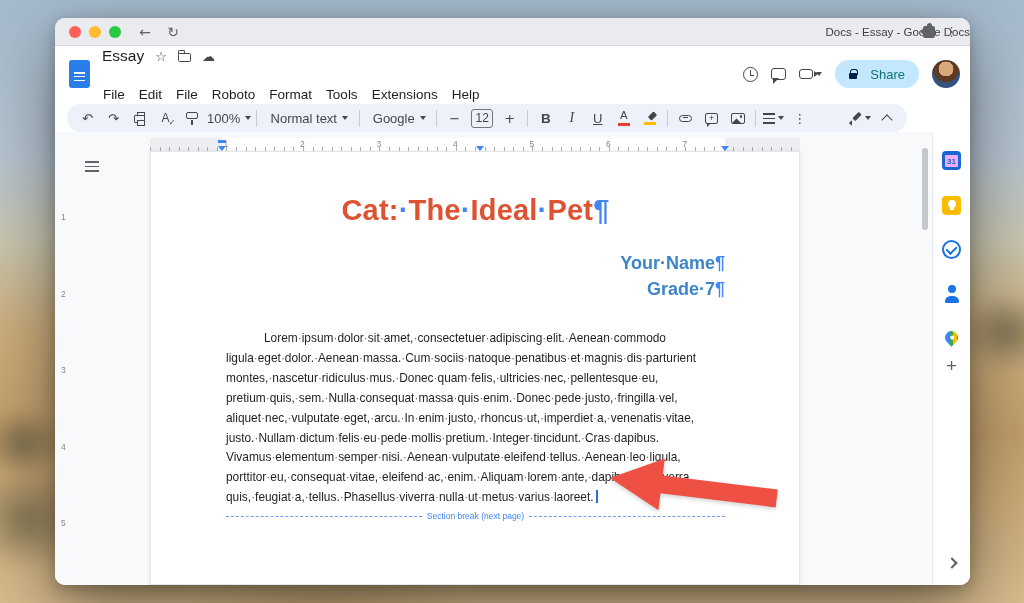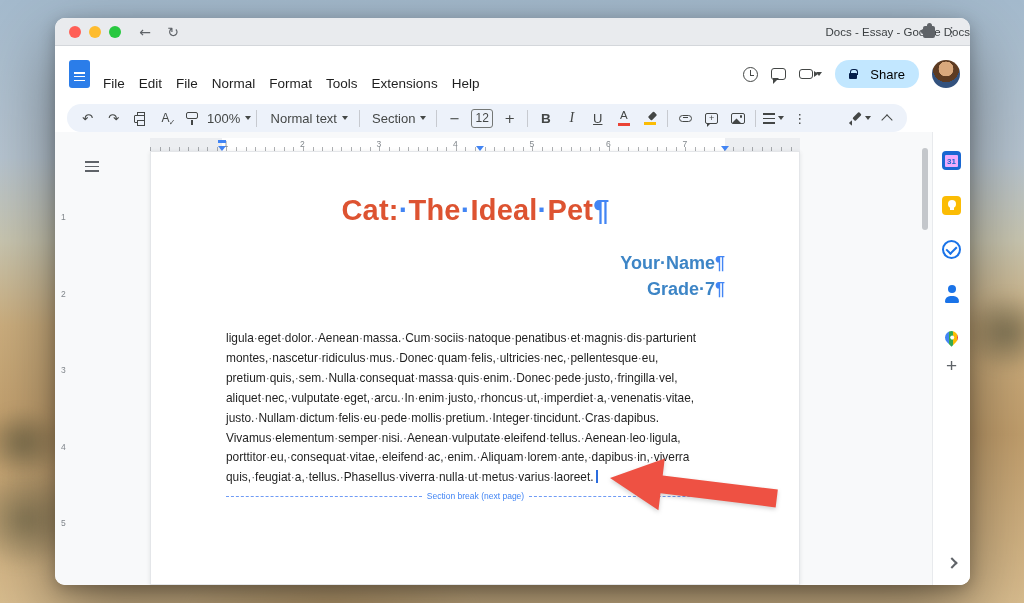--- a/index.html
+++ b/index.html
@@ -44,21 +44,21 @@
   .menurow{display:flex;margin-top:19px;margin-left:-6px}
   .menuitem{font-size:13.5px;color:#1f1f1f;padding:1px 7px;border-radius:4px}
   .hright{position:absolute;right:10px;top:0;height:56px;display:flex;align-items:center;gap:13px}
   .i-history{width:15px;height:15px;border:1.6px solid #444746;border-radius:50%;position:relative}
   .i-history::after{content:"";position:absolute;left:5.5px;top:2.5px;width:3.5px;height:5px;border-left:1.6px solid #444746;border-bottom:1.6px solid #444746}
   .i-comment{width:15px;height:12px;border:1.6px solid #444746;border-radius:3px;position:relative}
   .i-comment::after{content:"";position:absolute;left:1px;bottom:-5px;border:3px solid transparent;border-top-color:#444746;border-left-color:#444746}
   .i-cam{width:14px;height:10px;border:1.6px solid #444746;border-radius:3px;position:relative;margin-right:3px}
   .i-cam::after{content:"";position:absolute;right:-6px;top:0.5px;border-left:4.5px solid #444746;border-top:3.5px solid transparent;border-bottom:3.5px solid transparent}
   .caret{width:0;height:0;border-left:3.5px solid transparent;border-right:3.5px solid transparent;border-top:4px solid #444746}
-  .share{height:28px;background:var(--share_bg,#c2e7ff);border:none;border-radius:14px;display:flex;align-items:center;gap:13px;padding:0 14px;color:#000000;font-size:13px;font-family:inherit}
+  .share{height:28px;background:var(--share_bg,#c2e7ff);border:none;border-radius:14px;display:flex;align-items:center;gap:13px;padding:0 14px;color:#0f766e;font-size:13px;font-family:inherit}
   .i-lock{width:8px;height:6px;background:#041e49;border-radius:1px;position:relative;margin-top:3px}
   .i-lock::before{content:"";position:absolute;left:1px;top:-4px;width:6px;height:5px;border:1.5px solid #041e49;border-bottom:none;border-radius:3px 3px 0 0}
   .avatar{width:28px;height:28px;border-radius:50%;
     background:radial-gradient(circle at 50% 32%, #d9a87c 0 31%, #5d3b22 32% 55%, #33527e 56%)}
 
   
   .toolbar{position:absolute;left:12px;top:86px;width:840px;height:28px;background:#edf2fa;border-radius:14px;
     display:flex;align-items:center;padding:0 8px;gap:1px}
   .tbtn{min-width:25px;height:24px;border-radius:4px;display:flex;align-items:center;justify-content:center;color:#444746;font-size:13px;gap:3px}
   .sep{width:1px;height:17px;background:#c7cad0;margin:0 4px}
@@ -170,25 +170,33 @@
     <div class="tabtitle">Docs - Essay - Google Docs</div>
     <div class="tab-right">
       <div class="i-puzzle"></div>
       <div class="dots glyph">⋮</div>
     </div>
   </div>
 
   <div class="dheader">
     <div class="docs-logo"></div>
     <div class="hcol">
+      <div class="trow">
+        <span class="dtitle">Essay</span>
+        <span class="hicon glyph">☆</span>
+        <span class="hicon">
+            <span class="i-folder"></span>
+          </span>
+        <span class="hicon glyph">☁</span>
+      </div>
       <div class="menurow">
         <span class="menuitem">File</span>
         <span class="menuitem">Edit</span>
         <span class="menuitem">File</span>
-        <span class="menuitem">Normal</span>
+        <span class="menuitem">Roboto</span>
         <span class="menuitem">Format</span>
         <span class="menuitem">Tools</span>
         <span class="menuitem">Extensions</span>
         <span class="menuitem">Help</span>
       </div>
     </div>
     <div class="hright">
       <div class="i-history"></div>
       <div class="i-comment"></div>
       <div style="display:flex;align-items:center">
@@ -219,21 +227,21 @@
       <span class="tlabel">100%</span>
         <span class="caret"></span>
     </div>
     <div class="sep"></div>
     <div class="tbtn" style="min-width:92px">
       <span class="tlabel">Normal text</span>
         <span class="caret"></span>
     </div>
     <div class="sep"></div>
     <div class="tbtn" style="min-width:66px">
-      <span class="tlabel">Section</span>
+      <span class="tlabel">Google</span>
         <span class="caret"></span>
     </div>
     <div class="sep"></div>
     <div class="tbtn glyph">−</div>
     <div class="sizebox">12</div>
     <div class="tbtn glyph">+</div>
     <div class="sep"></div>
     <div class="tbtn bold">B</div>
     <div class="tbtn ital">I</div>
     <div class="tbtn undl">U</div>
@@ -309,20 +317,21 @@
       <div class="doc-h1">
         <span>Cat:<span class="wmark">·</span>The<span class="wmark">·</span>Ideal<span class="wmark">·</span>Pet</span><span class="pmark">¶</span>
       </div>
       <div class="doc-sub sub1">
         <span>Your<span class="wmark">·</span>Name</span><span class="pmark">¶</span>
       </div>
       <div class="doc-sub">
         <span>Grade<span class="wmark">·</span>7</span><span class="pmark">¶</span>
       </div>
       <div class="doc-body">
+          <div class="bline first">Lorem<span class="wmark">·</span>ipsum<span class="wmark">·</span>dolor<span class="wmark">·</span>sit<span class="wmark">·</span>amet,<span class="wmark">·</span>consectetuer<span class="wmark">·</span>adipiscing<span class="wmark">·</span>elit.<span class="wmark">·</span>Aenean<span class="wmark">·</span>commodo</div>
           <div class="bline">ligula<span class="wmark">·</span>eget<span class="wmark">·</span>dolor.<span class="wmark">·</span>Aenean<span class="wmark">·</span>massa.<span class="wmark">·</span>Cum<span class="wmark">·</span>sociis<span class="wmark">·</span>natoque<span class="wmark">·</span>penatibus<span class="wmark">·</span>et<span class="wmark">·</span>magnis<span class="wmark">·</span>dis<span class="wmark">·</span>parturient</div>
           <div class="bline">montes,<span class="wmark">·</span>nascetur<span class="wmark">·</span>ridiculus<span class="wmark">·</span>mus.<span class="wmark">·</span>Donec<span class="wmark">·</span>quam<span class="wmark">·</span>felis,<span class="wmark">·</span>ultricies<span class="wmark">·</span>nec,<span class="wmark">·</span>pellentesque<span class="wmark">·</span>eu,</div>
           <div class="bline">pretium<span class="wmark">·</span>quis,<span class="wmark">·</span>sem.<span class="wmark">·</span>Nulla<span class="wmark">·</span>consequat<span class="wmark">·</span>massa<span class="wmark">·</span>quis<span class="wmark">·</span>enim.<span class="wmark">·</span>Donec<span class="wmark">·</span>pede<span class="wmark">·</span>justo,<span class="wmark">·</span>fringilla<span class="wmark">·</span>vel,</div>
           <div class="bline">aliquet<span class="wmark">·</span>nec,<span class="wmark">·</span>vulputate<span class="wmark">·</span>eget,<span class="wmark">·</span>arcu.<span class="wmark">·</span>In<span class="wmark">·</span>enim<span class="wmark">·</span>justo,<span class="wmark">·</span>rhoncus<span class="wmark">·</span>ut,<span class="wmark">·</span>imperdiet<span class="wmark">·</span>a,<span class="wmark">·</span>venenatis<span class="wmark">·</span>vitae,</div>
           <div class="bline">justo.<span class="wmark">·</span>Nullam<span class="wmark">·</span>dictum<span class="wmark">·</span>felis<span class="wmark">·</span>eu<span class="wmark">·</span>pede<span class="wmark">·</span>mollis<span class="wmark">·</span>pretium.<span class="wmark">·</span>Integer<span class="wmark">·</span>tincidunt.<span class="wmark">·</span>Cras<span class="wmark">·</span>dapibus.</div>
           <div class="bline">Vivamus<span class="wmark">·</span>elementum<span class="wmark">·</span>semper<span class="wmark">·</span>nisi.<span class="wmark">·</span>Aenean<span class="wmark">·</span>vulputate<span class="wmark">·</span>eleifend<span class="wmark">·</span>tellus.<span class="wmark">·</span>Aenean<span class="wmark">·</span>leo<span class="wmark">·</span>ligula,</div>
           <div class="bline">porttitor<span class="wmark">·</span>eu,<span class="wmark">·</span>consequat<span class="wmark">·</span>vitae,<span class="wmark">·</span>eleifend<span class="wmark">·</span>ac,<span class="wmark">·</span>enim.<span class="wmark">·</span>Aliquam<span class="wmark">·</span>lorem<span class="wmark">·</span>ante,<span class="wmark">·</span>dapibus<span class="wmark">·</span>in,<span class="wmark">·</span>viverra</div>
           <div class="bline">quis,<span class="wmark">·</span>feugiat<span class="wmark">·</span>a,<span class="wmark">·</span>tellus.<span class="wmark">·</span>Phasellus<span class="wmark">·</span>viverra<span class="wmark">·</span>nulla<span class="wmark">·</span>ut<span class="wmark">·</span>metus<span class="wmark">·</span>varius<span class="wmark">·</span>laoreet.<span class="cursor"></span></div>
         </div>
       <div class="secbreak">

